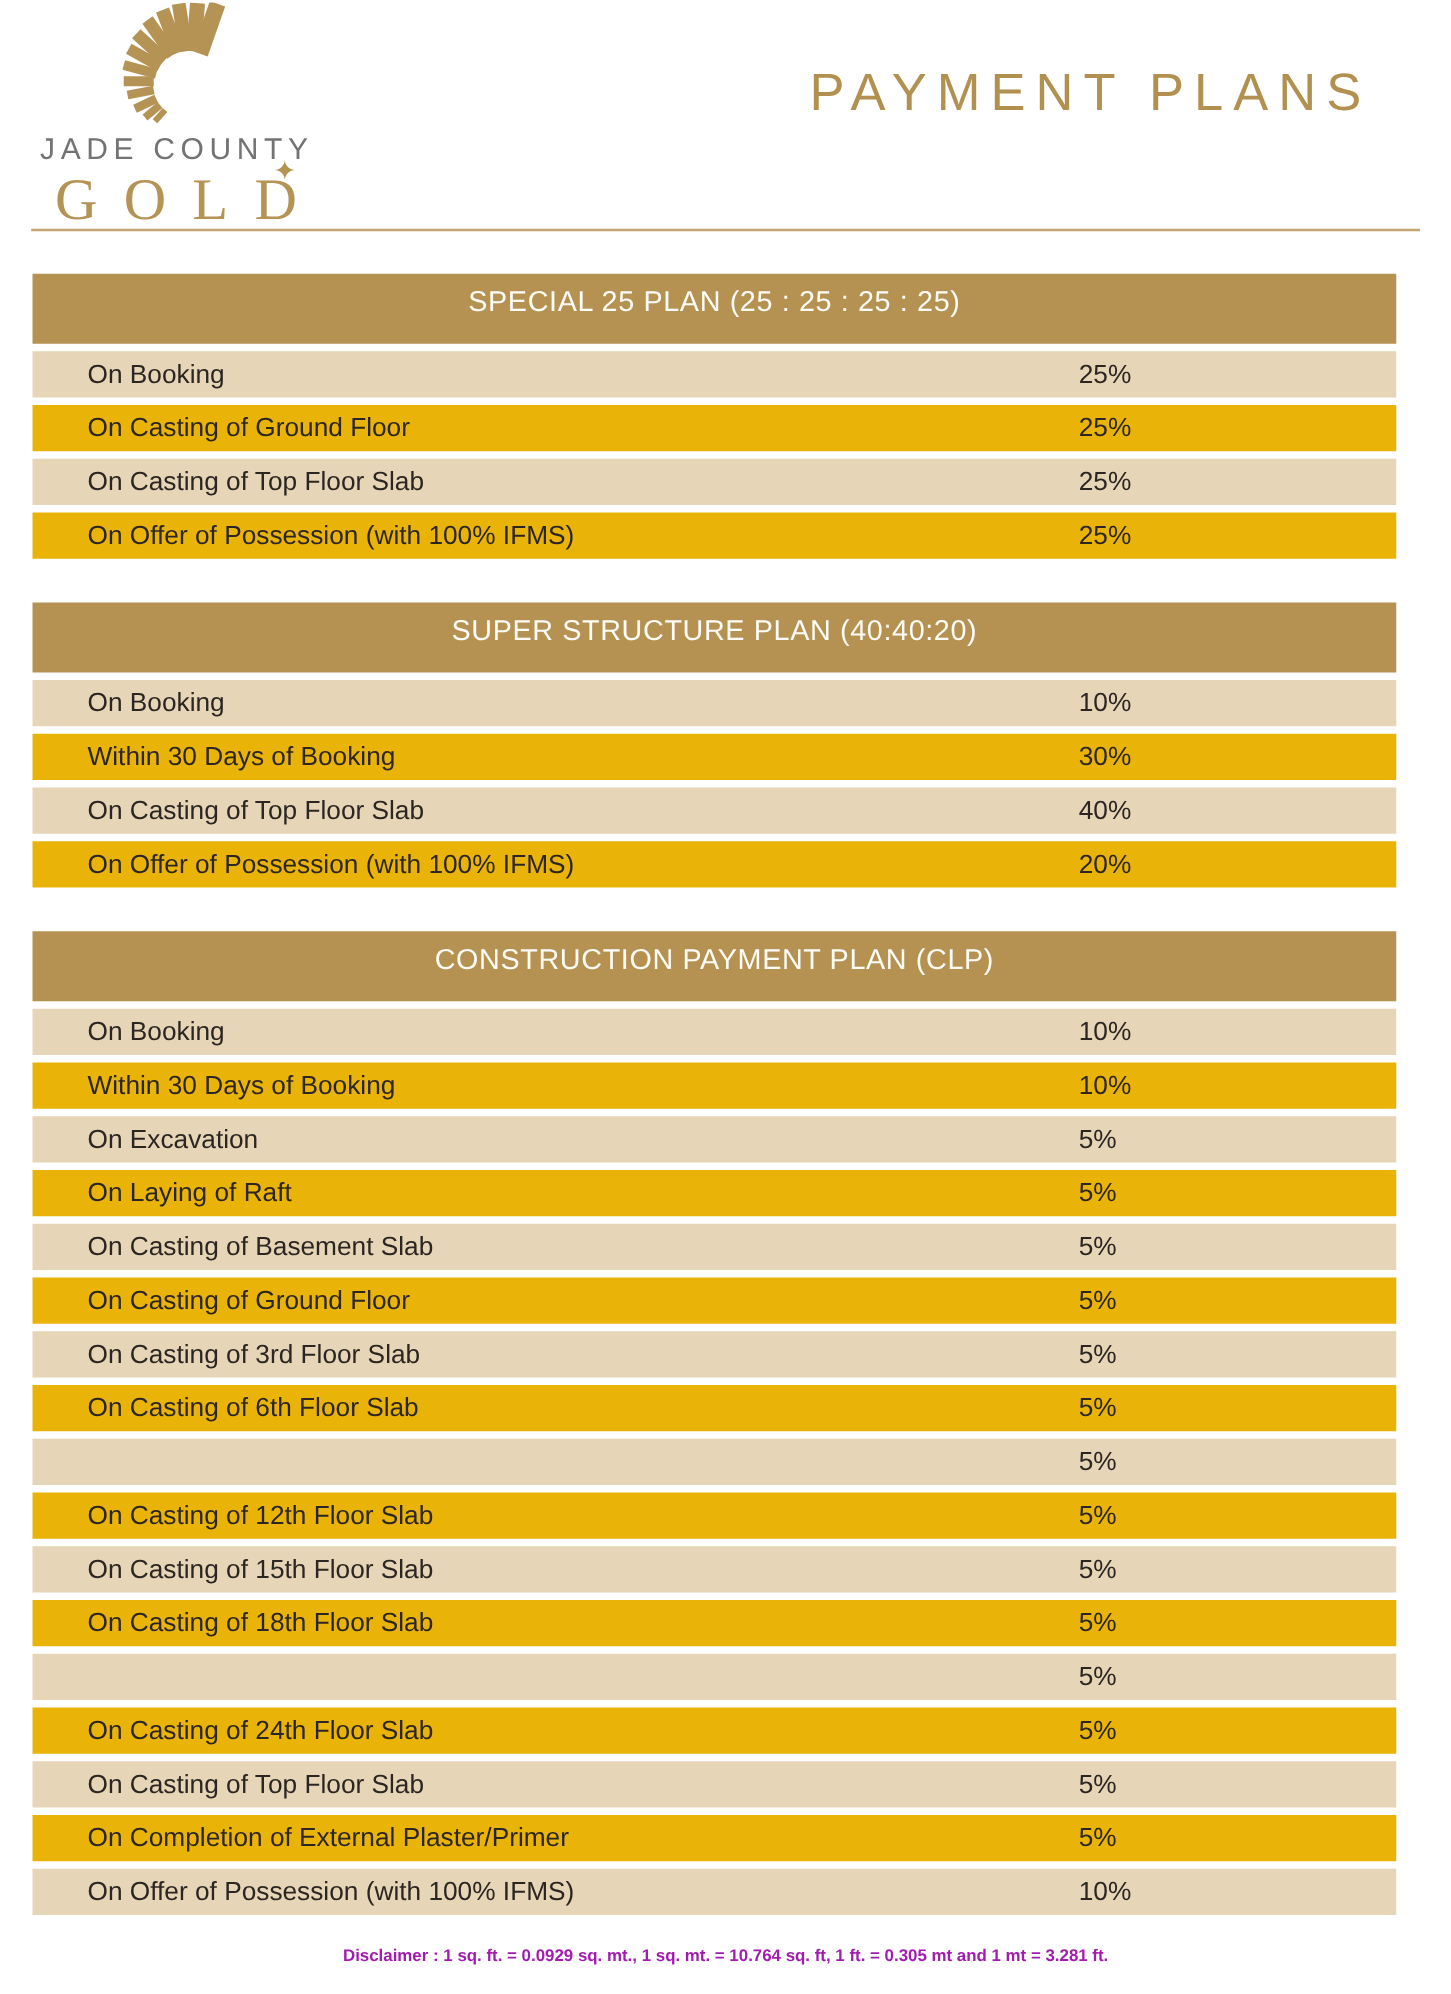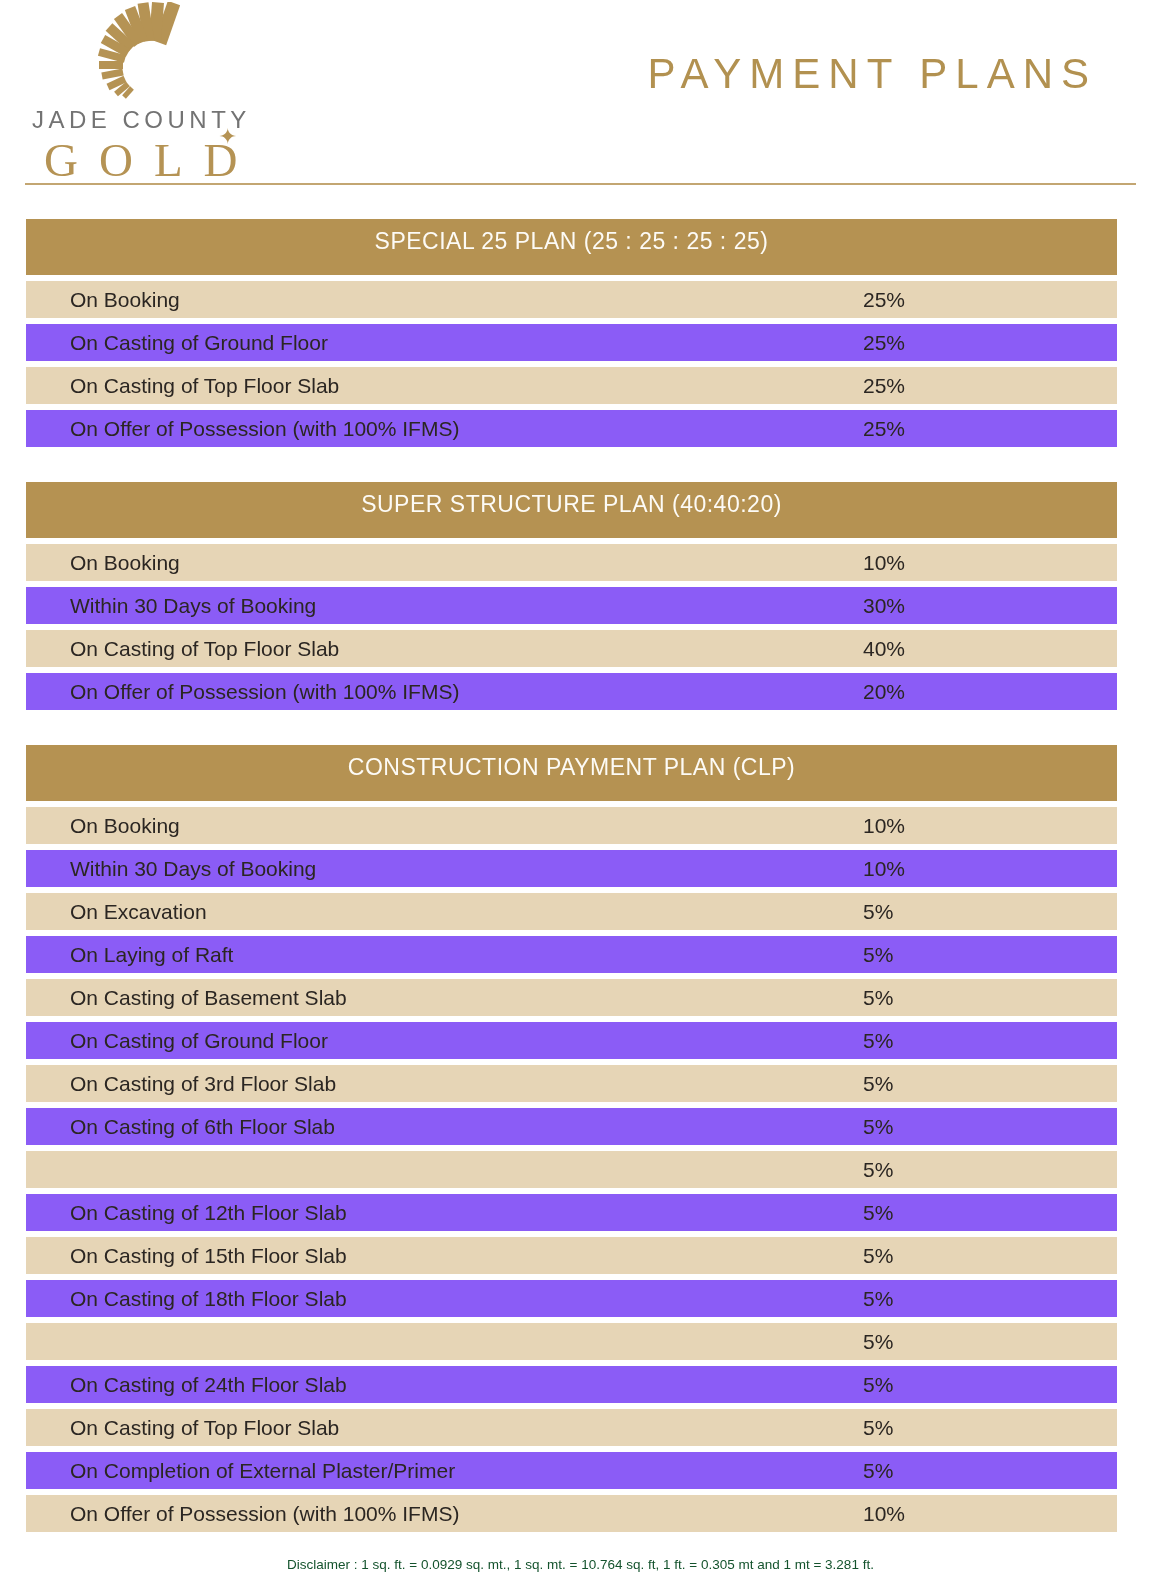--- a/index.html
+++ b/index.html
@@ -41,33 +41,33 @@
   .tables{position:absolute;top:219px;left:26px;width:1091px;}
   .ptable{margin-top:35px;}
   .ptable:first-child{margin-top:0;}
   .thead{
     height:56px;line-height:44px;text-align:center;
     background:#b59252;color:#fdfbf6;
     font-size:23px;letter-spacing:0.5px;white-space:nowrap;
   }
   .trow{position:relative;height:37px;line-height:37px;margin-top:6px;}
   .trow.dark{background:#e6d5b6;}
-  .trow.light{background:#8b5cf6;}
+  .trow.light{background:#eab308;}
   .tlabel{
     position:absolute;left:44px;top:0;
     font-size:21px;color:#2b2622;white-space:nowrap;
   }
   .tvalue{
     position:absolute;left:837px;top:0;
     font-size:21px;color:#2b2622;white-space:nowrap;
   }
   
   .disclaimer{
     position:absolute;top:1557px;left:0;width:100%;
-    text-align:center;font-size:13.5px;font-weight:normal;color:#14532d;
+    text-align:center;font-size:13.5px;font-weight:bold;color:#a21caf;
     white-space:nowrap;
   }
 </style>
 </head>
 <body>
 
 <div class="page">
 
   <div class="brand">
     <svg class="brand-swirl" width="215" height="100" viewBox="0 0 215 100" stroke="#b59354" stroke-linecap="butt" fill="none">

